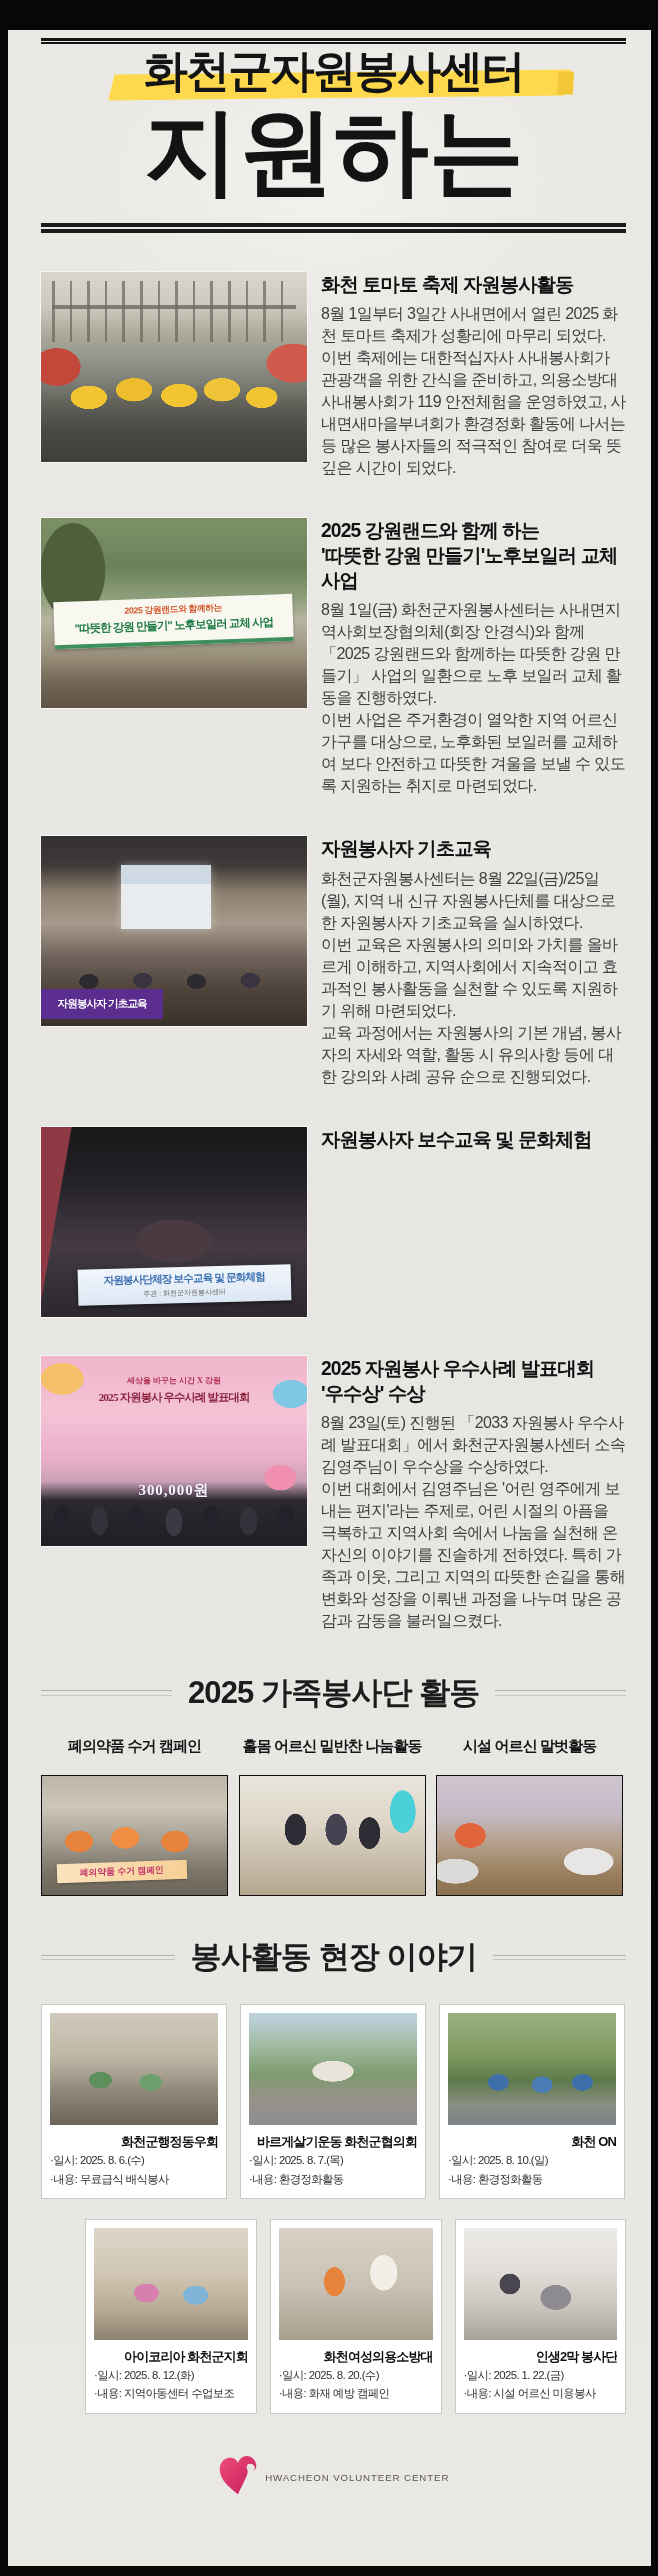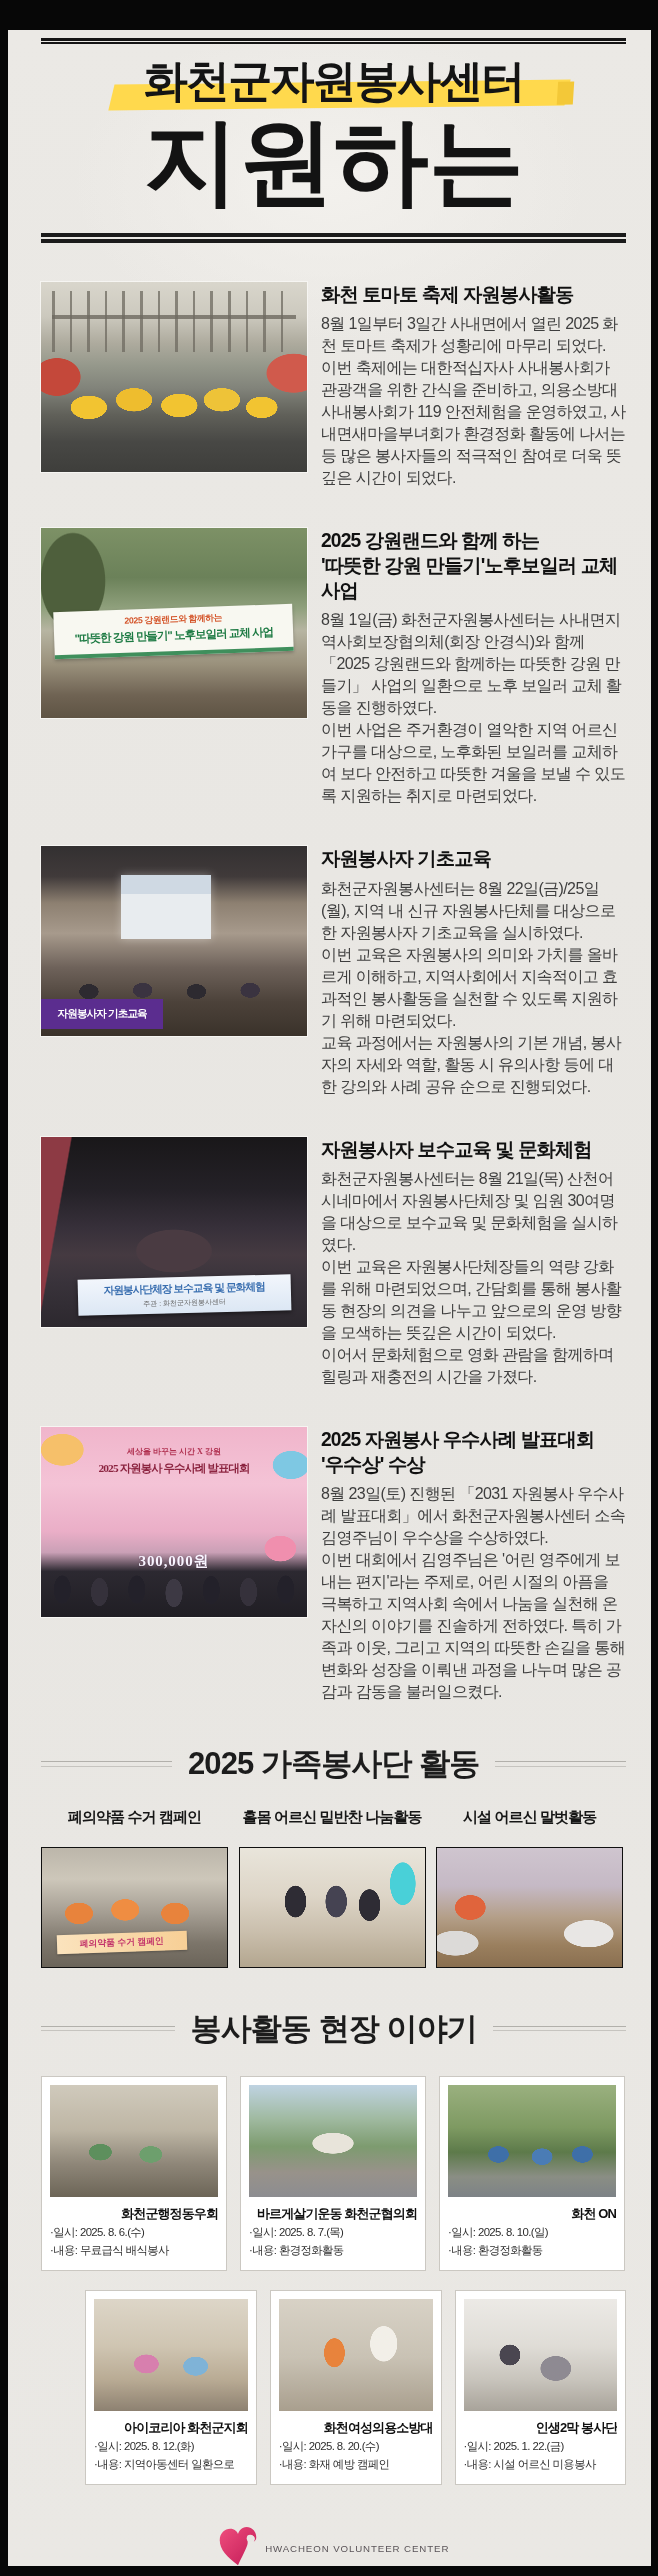--- a/index.html
+++ b/index.html
@@ -17,21 +17,21 @@
   }
   .inner{ padding:0 24.6px 0 33px; }
 
   
   .issue-row{ display:flex; justify-content:space-between; margin-top:42px;
     font-size:15px; font-weight:bold; color:#141414; letter-spacing:-0.4px;}
   .rule1{ margin-top:8px; }
   .rule1 .a{ height:2.6px; background:#151515; }
   .rule1 .b{ height:1.8px; background:#151515; margin-top:1.8px; }
 
-  .masthead{ text-align:center; position:relative; margin-top:14px; }
+  .masthead{ text-align:center; position:relative; margin-top:4px; }
   .org-wrap{ position:relative; display:inline-block; padding:0 8.8px; }
   .org-hl{ position:absolute; left:-23px; right:-35px; bottom:-3.5px; height:26px;
     background:#ffd94d; transform:skewX(-14deg) rotate(-0.6deg); z-index:0; }
   .org-hl:after{ content:""; position:absolute; right:-5.3px; top:1.8px; width:16px; height:23px;
     background:#f3c838; transform:skewX(10deg); }
   .org-title{ position:relative; z-index:1; font-size:44px; font-weight:900;
     letter-spacing:-1.8px; color:#141414; line-height:1.05; }
   .news-title{ font-size:95px; font-weight:900; letter-spacing:0px; color:#131313;
     line-height:1.02; margin-top:8.8px; text-align:center; }
   .rule2{ margin-top:23px; }
@@ -261,37 +261,34 @@
 
       <div class="article">
         <div class="photo p4">
           <div class="p4-banner">
             <div class="p4-line1">자원봉사단체장 보수교육 및 문화체험</div>
             <div class="p4-line2">주관 : 화천군자원봉사센터</div>
           </div>
         </div>
         <div class="a-text">
           <div class="a-title">자원봉사자 보수교육 및 문화체험</div>
-          <div class="a-body">화천군자원봉사센터는 8월 21일(목) 산천어시네마에서 자원봉사단체장 및 임원 30여명을 대상으로 보수교육 및 문화체험을 실시하였다.
-이번 교육은 자원봉사단체장들의 역량 강화를 위해 마련되었으며, 간담회를 통해 봉사활동 현장의 의견을 나누고 앞으로의 운영 방향을 모색하는 뜻깊은 시간이 되었다.
-이어서 문화체험으로 영화 관람을 함께하며 힐링과 재충전의 시간을 가졌다.</div>
         </div>
       </div>
 
       <div class="article">
         <div class="photo p5">
           <div class="p5-tag">세상을 바꾸는 시간 X 강원</div>
           <div class="p5-title">2025 자원봉사 우수사례 발표대회</div>
           <div class="p5-amount">300,000원</div>
           <div class="p5-people"></div>
         </div>
         <div class="a-text">
           <div class="a-title">2025 자원봉사 우수사례 발표대회
 '우수상' 수상</div>
-          <div class="a-body">8월 23일(토) 진행된 「2031 자원봉사 우수사례 발표대회」에서 화천군자원봉사센터 소속 김영주님이 우수상을 수상하였다.
+          <div class="a-body">8월 23일(토) 진행된 「2033 자원봉사 우수사례 발표대회」에서 화천군자원봉사센터 소속 김영주님이 우수상을 수상하였다.
 이번 대회에서 김영주님은 '어린 영주에게 보내는 편지'라는 주제로, 어린 시절의 아픔을 극복하고 지역사회 속에서 나눔을 실천해 온 자신의 이야기를 진솔하게 전하였다. 특히 가족과 이웃, 그리고 지역의 따뜻한 손길을 통해 변화와 성장을 이뤄낸 과정을 나누며 많은 공감과 감동을 불러일으켰다.</div>
         </div>
       </div>
     </div>
 
     <div class="sec-title">2025 가족봉사단 활동</div>
     <div class="family-caps">
       <div class="cap">폐의약품 수거 캠페인</div>
       <div class="cap">홀몸 어르신 밑반찬 나눔활동</div>
       <div class="cap">시설 어르신 말벗활동</div>
@@ -325,21 +322,21 @@
         <div class="card-line">·일시: 2025. 8. 10.(일)</div>
         <div class="card-line">·내용: 환경정화활동</div>
       </div>
     </div>
 
     <div class="cards-row second">
       <div class="card">
         <div class="card-photo c4"></div>
         <div class="card-org">아이코리아 화천군지회</div>
         <div class="card-line">·일시: 2025. 8. 12.(화)</div>
-        <div class="card-line">·내용: 지역아동센터 일환으로</div>
+        <div class="card-line">·내용: 지역아동센터 수업보조</div>
       </div>
       <div class="card">
         <div class="card-photo c5"></div>
         <div class="card-org">화천여성의용소방대</div>
         <div class="card-line">·일시: 2025. 8. 20.(수)</div>
         <div class="card-line">·내용: 화재 예방 캠페인</div>
       </div>
       <div class="card">
         <div class="card-photo c6"></div>
         <div class="card-org">인생2막 봉사단</div>

